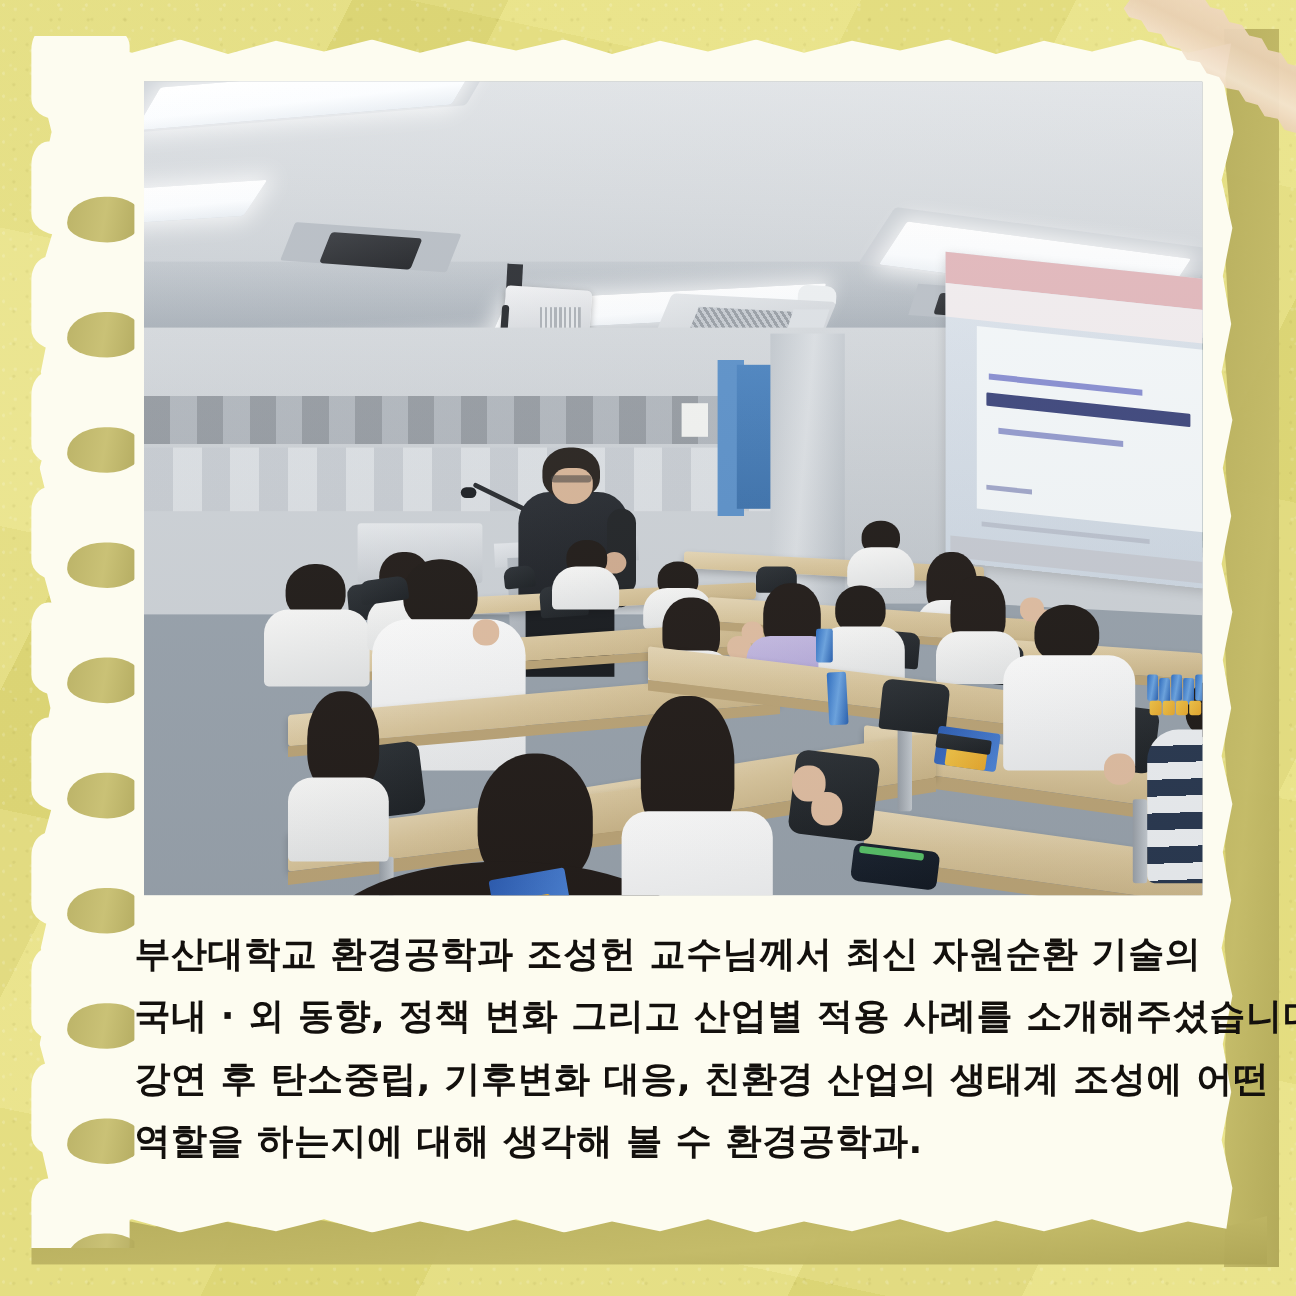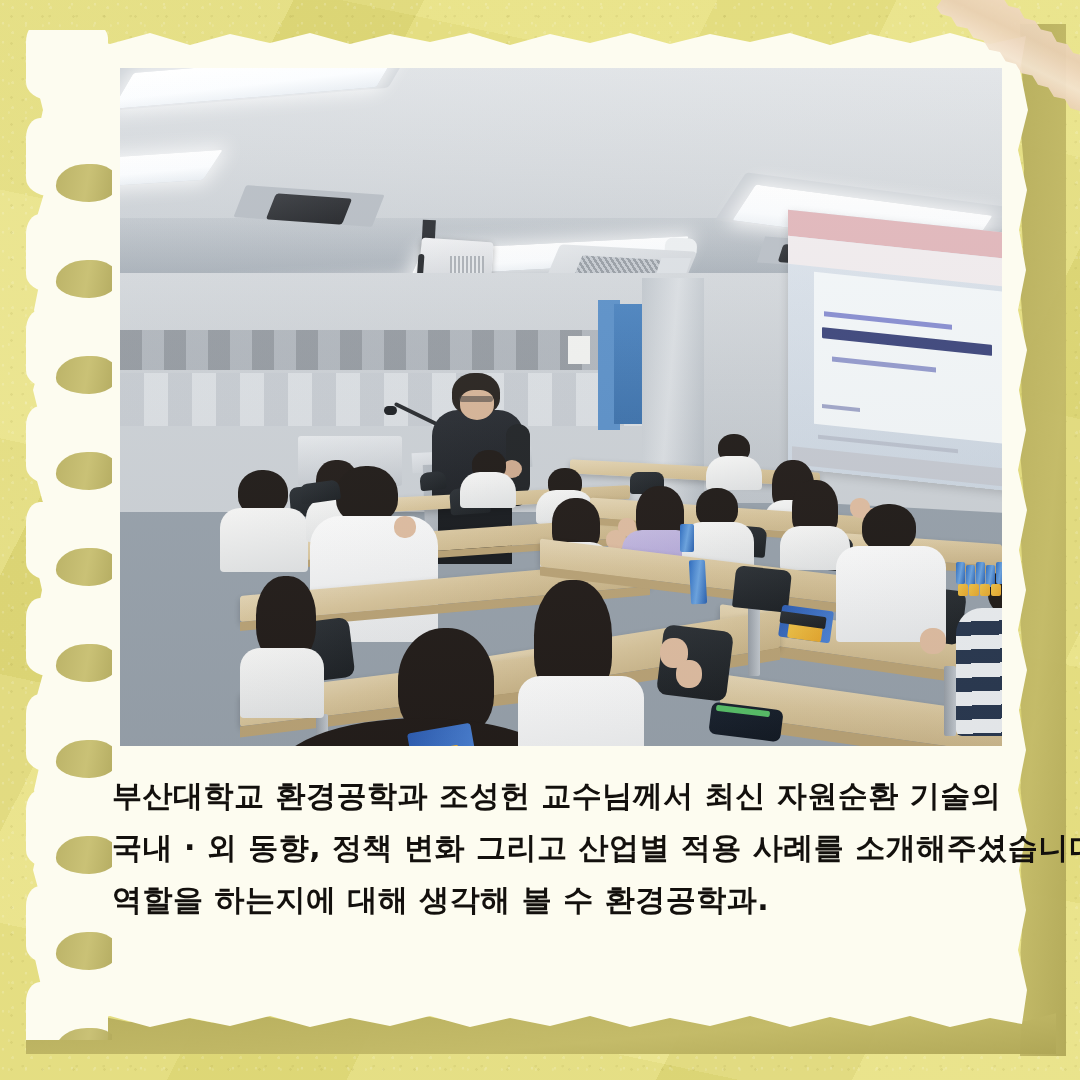--- a/index.html
+++ b/index.html
@@ -471,20 +471,21 @@
       </div>
 
     <div class="photo-grade"></div>
   </div>
 
   <div class="tape"></div>
 
   <div class="caption">
     <div class="cap-line">부산대학교 환경공학과 조성헌 교수님께서 최신 자원순환 기술의</div>
     <div class="cap-line">국내 · 외 동향, 정책 변화 그리고 산업별 적용  사례를 소개해주셨습니다.</div>
+    <div class="cap-line">강연 후 탄소중립, 기후변화 대응, 친환경 산업의 생태계 조성에 어떤</div>
     <div class="cap-line">역할을 하는지에 대해 생각해 볼 수 환경공학과.</div>
   </div>
 
 </div>
 
 <svg width="0" height="0" style="position:absolute" aria-hidden="true">
   <filter id="roughEdge">
       <feTurbulence type="fractalNoise" baseFrequency="0.04" numOctaves="3"></feTurbulence>
       <feDisplacementMap in="SourceGraphic" scale="6"></feDisplacementMap>
     </filter>

